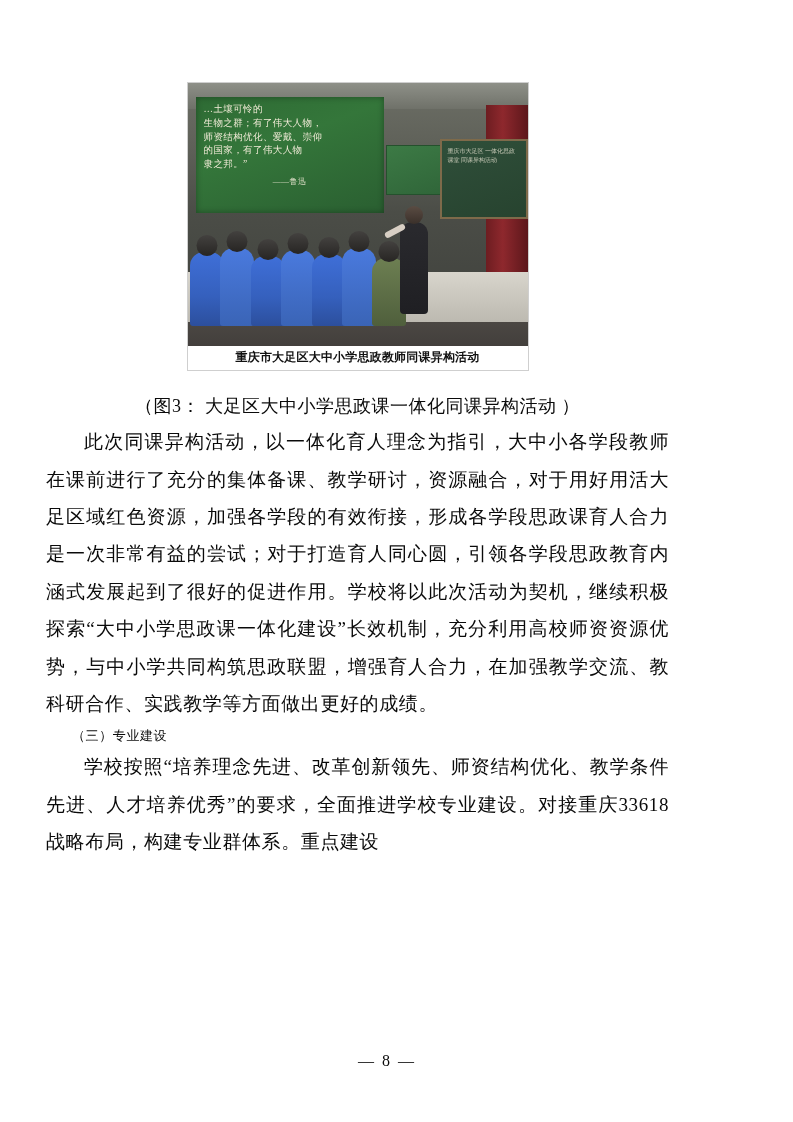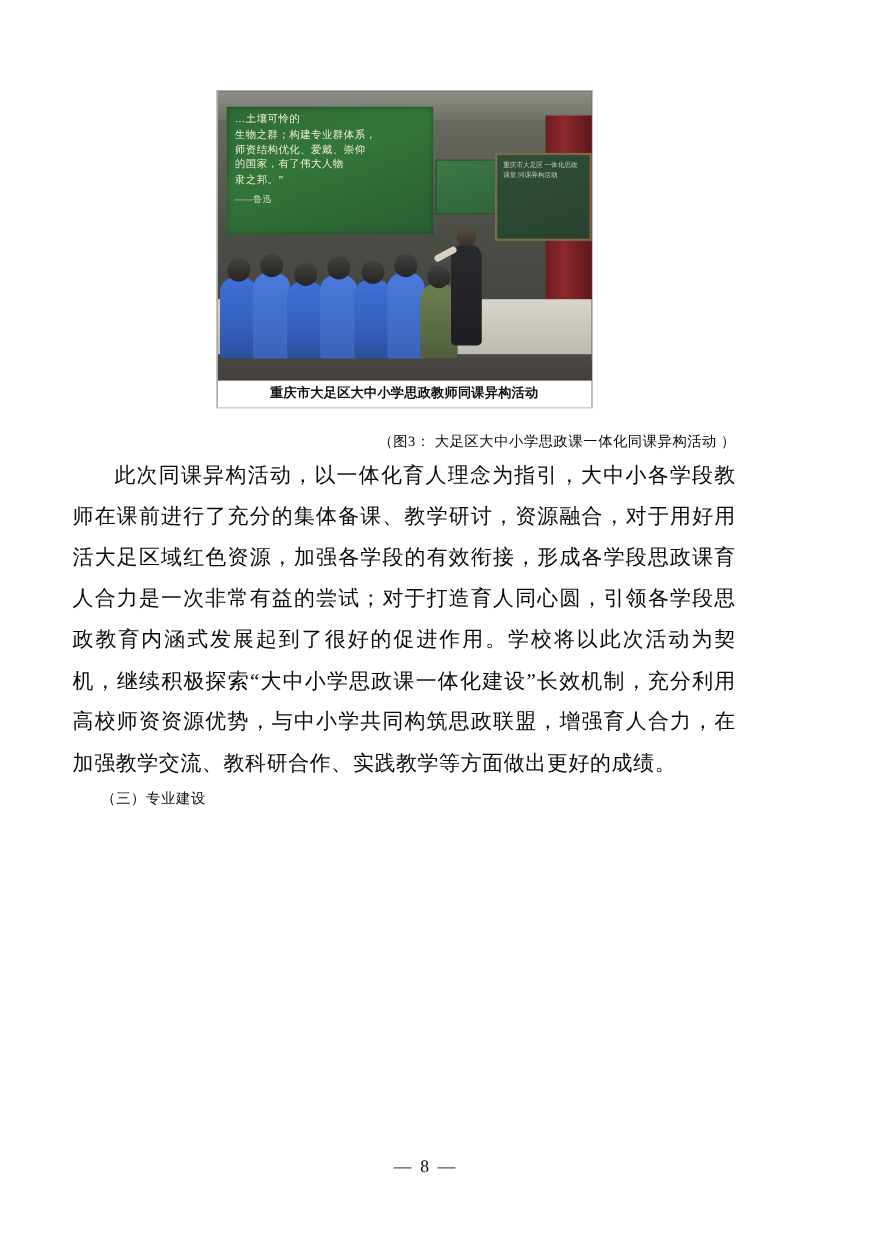--- a/index.html
+++ b/index.html
@@ -13,21 +13,21 @@
     font-family: "Liberation Serif", "DejaVu Serif", serif;
     color: #0a0a0a;
     position: relative;
     overflow: hidden;
   }
   .page {
     position: relative;
     width: 774px;
     height: 1122px;
     box-sizing: border-box;
-    padding: 60px 105px 40px 66px;
+    padding: 60px 105px 40px 46px;
   }
 
   
   .figure-block {
     margin: 22px 0 0 0;
     display: flex;
     justify-content: center;
   }
   .photo {
     position: relative;
@@ -53,21 +53,21 @@
     box-shadow: 0 0 6px rgba(0,0,0,.35) inset;
     padding: 6px 8px;
     box-sizing: border-box;
     color: #f2ecd8;
     font-size: 9.5px;
     line-height: 1.45;
     font-family: "Liberation Serif", serif;
     letter-spacing: .4px;
   }
   .ph-slide .l { display:block; white-space: nowrap; overflow: hidden; }
-  .ph-slide .sig { display:block; text-align:left; font-size:8px; opacity:.85; margin-top:4px;}
+  .ph-slide .sig { display:block; text-align:center; font-size:8px; opacity:.85; margin-top:4px;}
   
   .ph-screen2 {
     position: absolute; left: 198px; top: 62px; width: 70px; height: 48px;
     background: linear-gradient(160deg,#3c7a45,#2f6438);
     border: 1px solid #25512d;
   }
   .ph-blackboard {
     position: absolute; left: 252px; top: 56px; width: 84px; height: 76px;
     background: linear-gradient(160deg,#2f4f3a,#27432f);
     border: 2px solid #7e6a4a;
@@ -125,23 +125,23 @@
     font-weight:bold;
     text-align:center;
     padding:3px 0 4px 0;
     font-family:"Liberation Sans", sans-serif;
     letter-spacing:.2px;
   }
 
   
   .fig-label {
     margin-top: 18px;
-    font-size: 13px;
+    font-size: 18px;
     line-height: 1.9;
-    text-align: right;
+    text-align: center;
     letter-spacing: .5px;
   }
   p.body {
     font-size: 19px;
     line-height: 1.97;
     margin: 0;
     text-indent: 2em;
     letter-spacing: .6px;
     text-align: justify;
     text-justify: inter-ideograph;
@@ -169,21 +169,21 @@
 <div class="page">
 
   <div class="figure-block">
     <div class="photo">
       <div class="ph-wall"></div>
       <div class="ph-ceiling"></div>
       <div class="ph-curtain"></div>
 
       <div class="ph-slide">
         <span class="l">…土壤可怜的</span>
-        <span class="l">生物之群；构建专业群体系，</span>
+        <span class="l">生物之群；有了伟大人物，</span>
         <span class="l">师资结构优化、爱戴、崇仰</span>
         <span class="l">的国家，有了伟大人物</span>
         <span class="l">隶之邦。”</span>
         <span class="sig">——鲁迅</span>
       </div>
 
       <div class="ph-screen2"></div>
 
       <div class="ph-blackboard">
         <div class="ph-bb-text">重庆市大足区
@@ -209,15 +209,16 @@
       <div class="ph-caption">重庆市大足区大中小学思政教师同课异构活动</div>
     </div>
   </div>
 
   <div class="fig-label">（图3： 大足区大中小学思政课一体化同课异构活动 ）</div>
 
   <p class="body">此次同课异构活动，以一体化育人理念为指引，大中小各学段教师在课前进行了充分的集体备课、教学研讨，资源融合，对于用好用活大足区域红色资源，加强各学段的有效衔接，形成各学段思政课育人合力是一次非常有益的尝试；对于打造育人同心圆，引领各学段思政教育内涵式发展起到了很好的促进作用。学校将以此次活动为契机，继续积极探索“大中小学思政课一体化建设”长效机制，充分利用高校师资资源优势，与中小学共同构筑思政联盟，增强育人合力，在加强教学交流、教科研合作、实践教学等方面做出更好的成绩。</p>
 
   <p class="section-head">（三）专业建设</p>
 
+  <p class="body">学校按照“培养理念先进、改革创新领先、师资结构优化、教学条件先进、人才培养优秀”的要求，全面推进学校专业建设。对接重庆33618战略布局，构建专业群体系。重点建设</p>
 
   <div class="footer">— 8 —</div>
 </div>
 
 </body></html>

